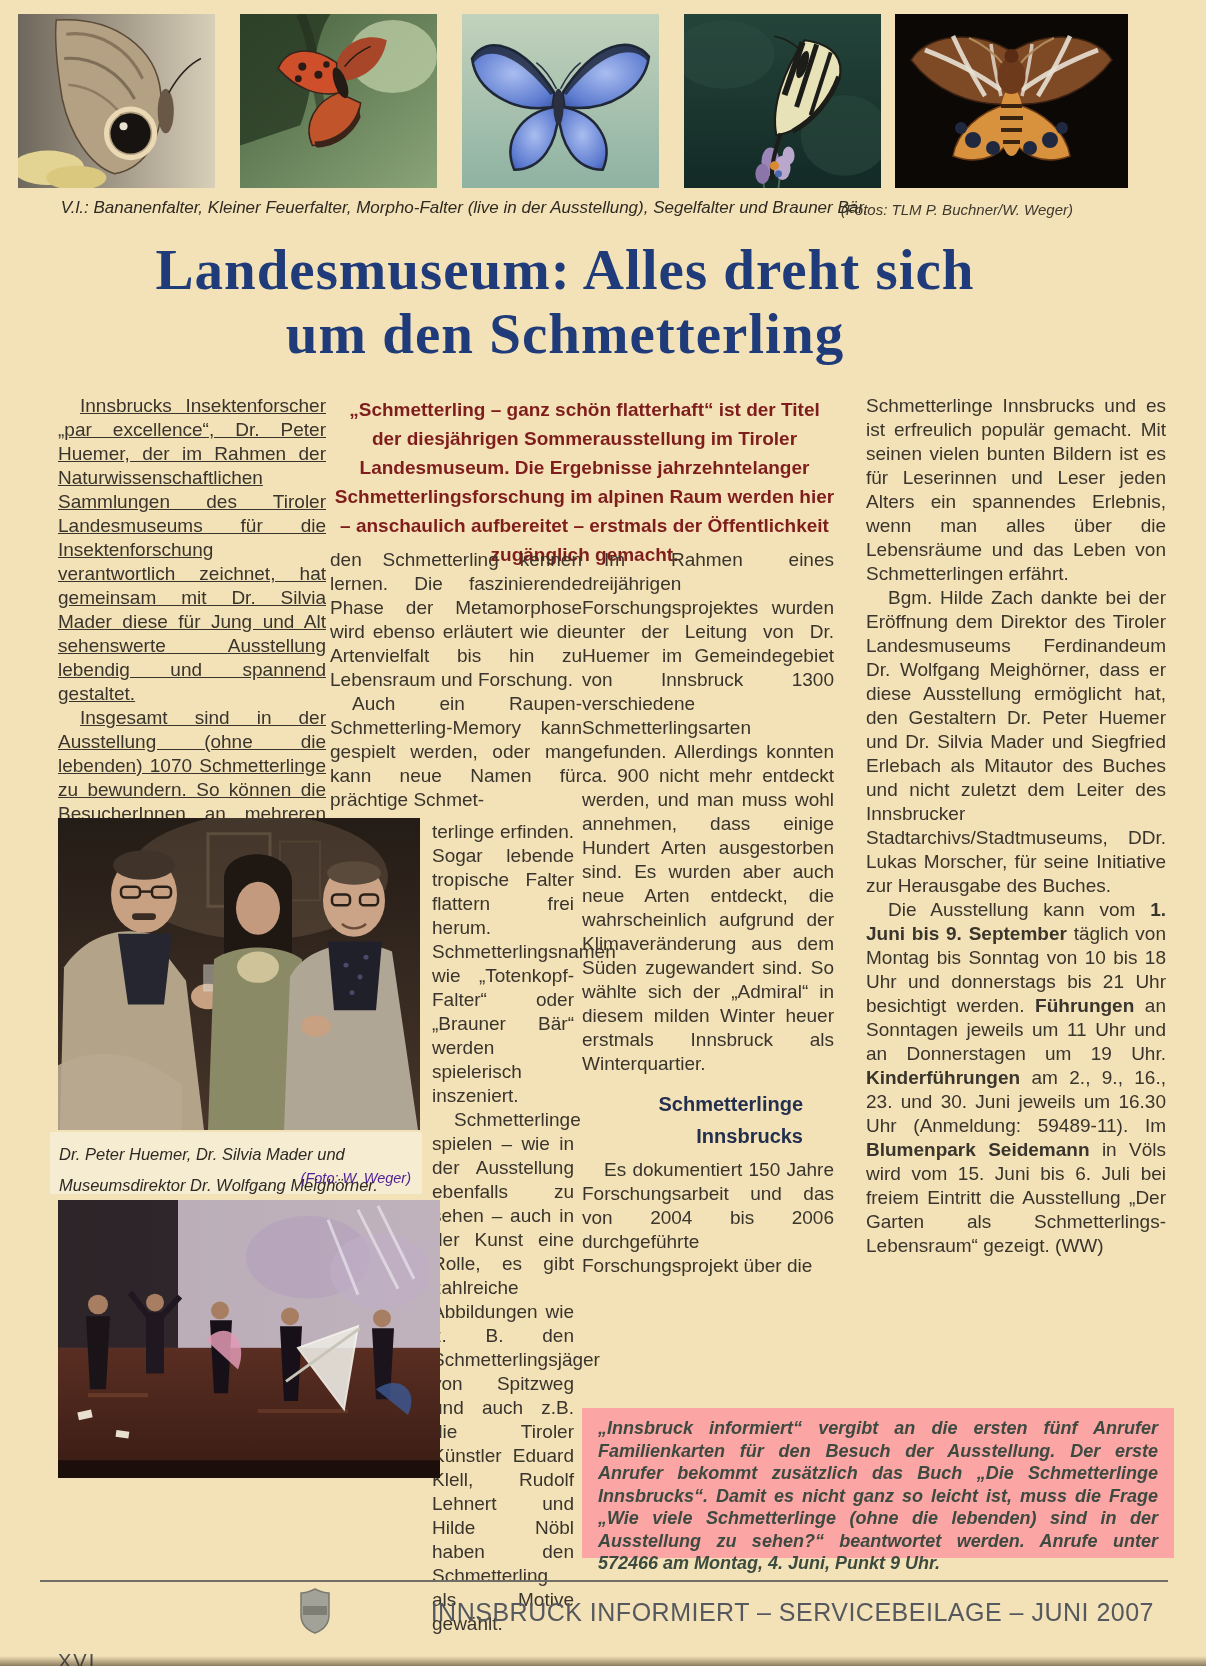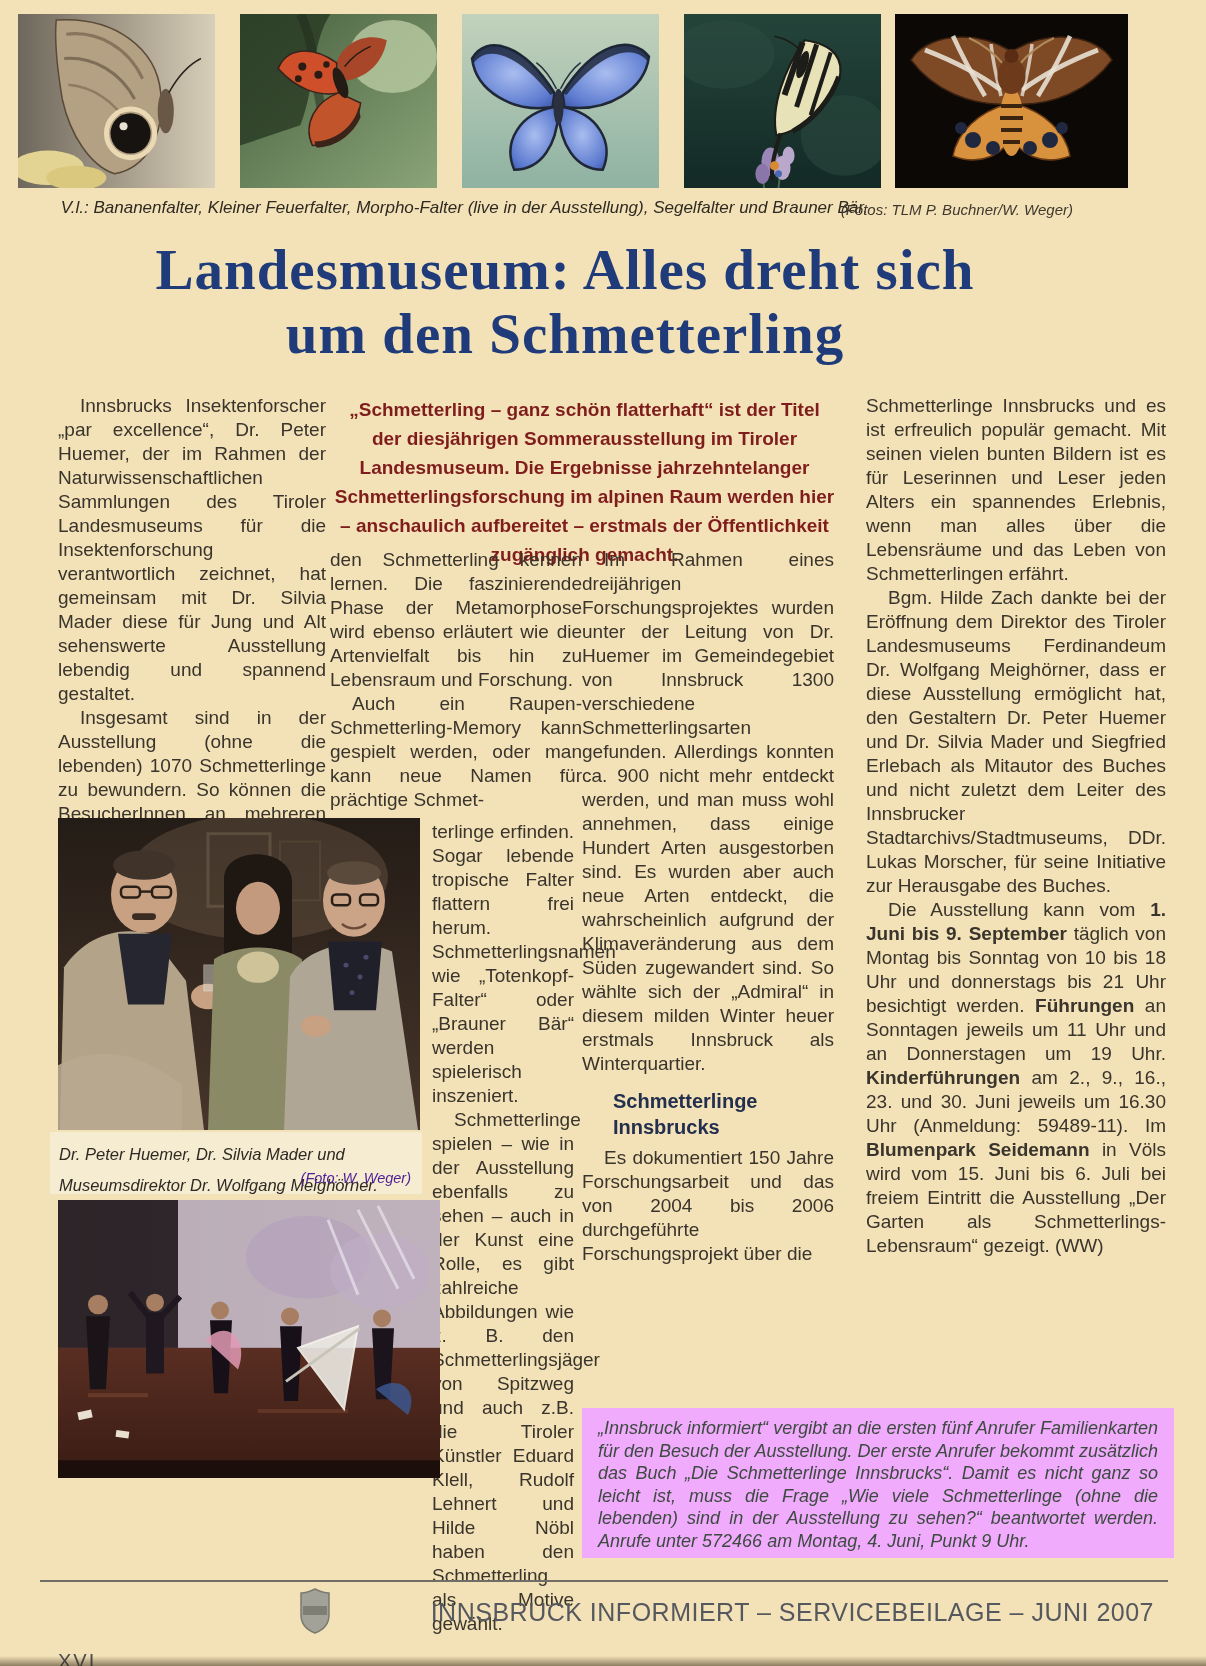--- a/index.html
+++ b/index.html
@@ -11,28 +11,28 @@
   .ind{text-indent:22px;}
   .ph{position:absolute;top:14px;height:174px;}
   .ph svg{display:block;width:100%;height:100%;}
   .stripcap{font-style:italic;font-size:17px;line-height:22px;color:#2e2922;}
   .stripcred{font-style:italic;font-size:15px;line-height:22px;color:#3e382e;}
   .headline{left:0;top:238px;width:1130px;text-align:center;
             font-family:"Liberation Serif",serif;font-weight:bold;
             font-size:57px;line-height:64px;color:#203b7a;letter-spacing:1px;}
   .lede{left:332px;top:395px;width:505px;text-align:center;font-weight:bold;
         font-size:19px;line-height:29px;color:#7f1d1d;}
-  .subhead{font-weight:bold;font-size:20px;line-height:26px;color:#232f4e;text-align:left;
+  .subhead{font-weight:bold;font-size:20px;line-height:32px;color:#232f4e;text-align:right;
            width:190px;margin:12px auto 6px auto;}
   .figphoto svg{display:block;width:100%;height:100%;}
   .capA{background:#f6ecd2;padding:7px 9px 6px 9px;box-sizing:border-box;}
   .caption{font-style:italic;font-size:16.5px;line-height:31px;color:#2e2922;}
   .credit{font-style:italic;font-size:14.5px;color:#4c1d95;}
-  .greenbox{background:#f0abfc;padding:9px 16px;box-sizing:border-box;
-            font-style:italic;font-size:18px;line-height:22.5px;color:#3d4a40;text-align:justify;}
+  .greenbox{background:#fca5a5;padding:9px 16px;box-sizing:border-box;
+            font-style:italic;font-size:18px;line-height:22.5px;color:#3d4a40;text-align:justify;font-weight:bold;}
   .rule{background:#6f6e66;height:2px;}
   .pagenum{font-size:20px;letter-spacing:2px;color:#4b4e52;}
   .foottitle{font-size:25px;letter-spacing:.5px;color:#55585e;white-space:nowrap;}
   .botshadow{background:linear-gradient(to bottom,rgba(90,70,40,0),rgba(55,42,24,.55));}
   b{font-weight:bold;}
 </style>
 </head>
 <body>
 
 <div class="page">
@@ -168,21 +168,21 @@
     <div class="abs stripcred" style="right:133px;top:199px;">(Fotos: TLM P. Buchner/W. Weger)</div>
   </div>
 
   <h1 class="abs headline" style="margin:0;">
     <div>Landesmuseum: Alles dreht sich</div>
     <div>um den Schmetterling</div>
   </h1>
 
   <div class="abs lede">„Schmetterling – ganz schön flatterhaft“ ist der Titel der diesjährigen Sommerausstellung im Tiroler Landesmuseum. Die Ergebnisse jahrzehntelanger Schmetterlingsforschung im alpinen Raum werden hier – anschaulich aufbereitet – erstmals der Öffentlichkeit zugänglich gemacht.</div>
 
-  <div class="abs" style="left:58px;top:394px;width:268px;">
+  <div class="abs" style="left:58px;top:394px;width:268px;text-decoration:underline;">
     <p class="body ind">Innsbrucks Insektenforscher „par excellence“, Dr. Peter Huemer, der im Rahmen der Naturwissenschaftlichen Sammlungen des Tiroler Landesmuseums für die Insektenforschung verantwortlich zeichnet, hat gemeinsam mit Dr. Silvia Mader diese für Jung und Alt sehenswerte Ausstellung lebendig und spannend gestaltet.</p>
     <p class="body ind">Insgesamt sind in der Ausstellung (ohne die lebenden) 1070 Schmetterlinge zu bewundern. So können die BesucherInnen an mehreren Stationen alles Mögliche rund um</p>
   </div>
 
   <div class="abs" style="left:330px;top:548px;width:252px;">
     <p class="body">den Schmetterling kennen lernen. Die faszinierende Phase der Metamorphose wird ebenso erläutert wie die Artenvielfalt bis hin zu Lebensraum und Forschung.</p>
     <p class="body ind">Auch ein Raupen-Schmetterling-Memory kann gespielt werden, oder man kann neue Namen für prächtige Schmet-</p>
   </div>
 
   <div class="abs" style="left:432px;top:820px;width:142px;">

